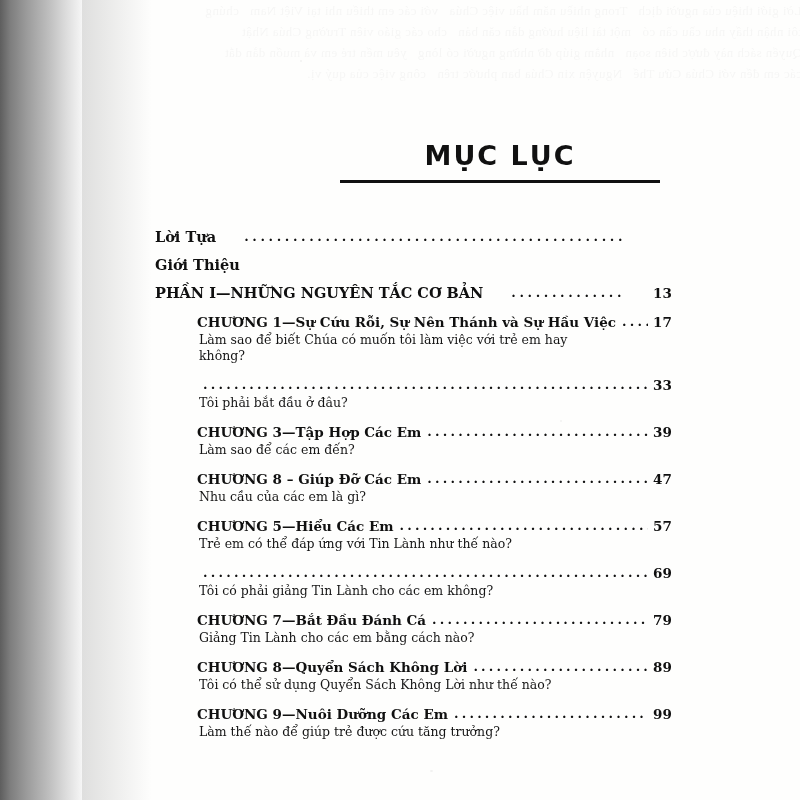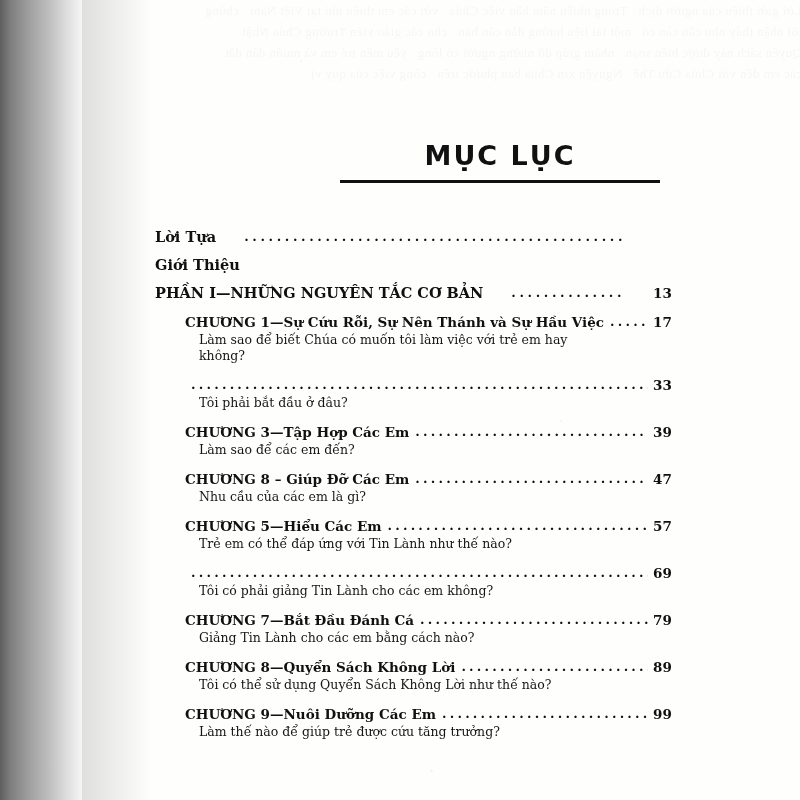--- a/index.html
+++ b/index.html
@@ -134,21 +134,21 @@
     display: flex;
     align-items: baseline;
     white-space: nowrap;
     gap: 22px;
   }
   .lvl1 .label { flex: 0 0 auto; }
 
   
   .chapter {
     margin-top: 13px;
-    margin-left: 30px;
+    margin-left: 42px;
     font-family: "DejaVu Serif", serif;
     font-weight: bold;
     font-size: 13.5px;
     color: #101010;
     display: flex;
     align-items: baseline;
     white-space: nowrap;
   }
   .chapter .label { flex: 0 0 auto; }
 

